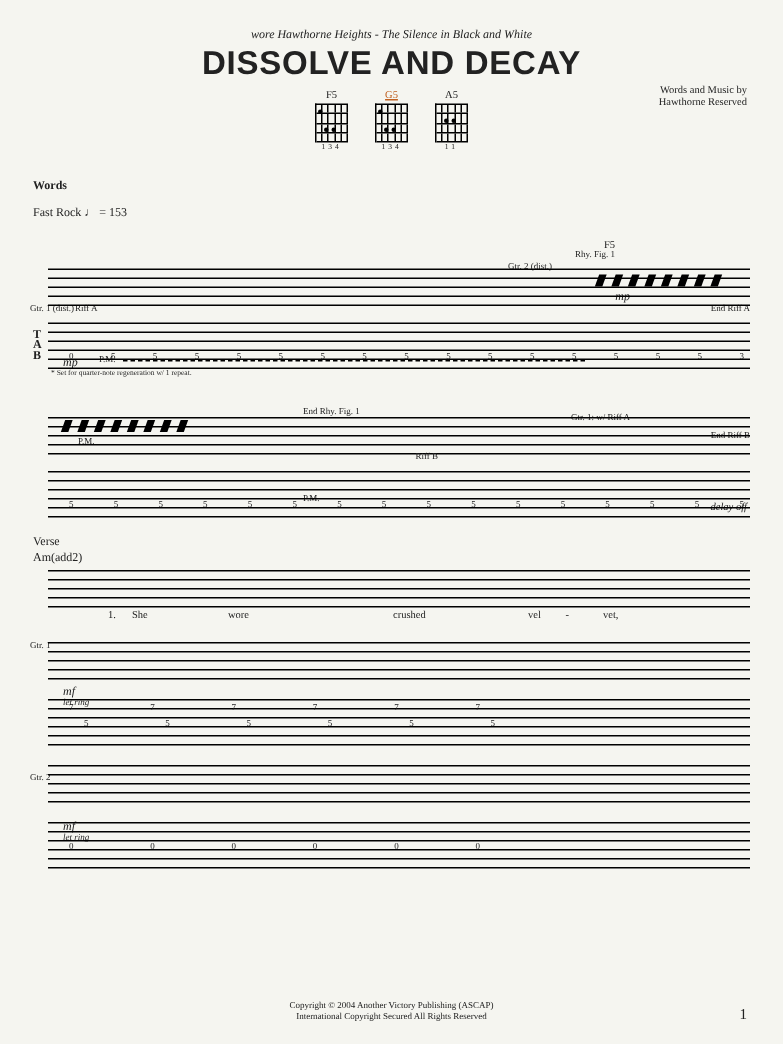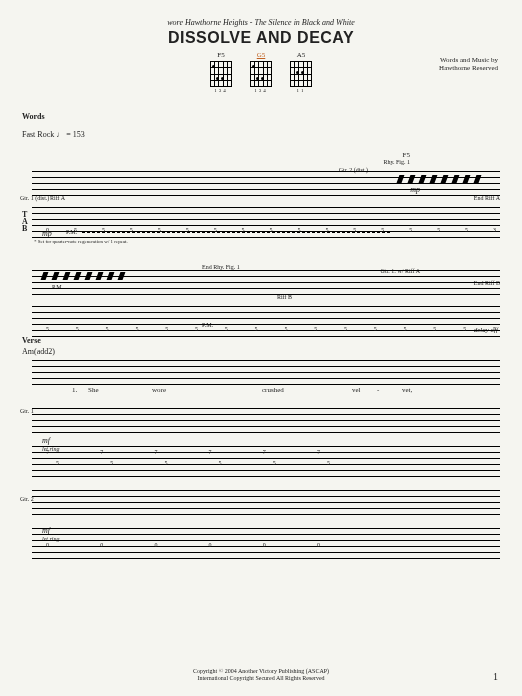--- a/index.html
+++ b/index.html
@@ -15,21 +15,21 @@
   .source-line {
     text-align: center;
     font-size: 8px;
     font-style: italic;
     margin-bottom: 2px;
   }
   .source-line .album { font-style: italic; text-align: right; }
   .title {
     text-align: center;
     font-weight: 700;
-    font-size: 16px;
+    font-size: 22px;
     letter-spacing: 0.5px;
     margin-bottom: 4px;
     font-family: Arial, sans-serif;
   }
   .credits {
     position: absolute;
     right: 24px;
     top: 56px;
     font-size: 7px;
     text-align: right;
@@ -82,21 +82,21 @@
   }
   .tab .line { position:absolute; left:0; right:0; height:0.5px; background:#000; }
   .tab-label { position:absolute; left:-10px; font-size:8px; font-weight:bold; line-height:0.9; top:4px; }
   .notes-row { position:absolute; left:14px; right:4px; display:flex; justify-content:space-between; font-size:6px; }
   .dyn { font-size:8px; font-style:italic; position:absolute; }
   .pm { font-size:6px; position:absolute; }
   .footnote { font-size:5px; margin-left:12px; margin-top:2px; }
   .rhythm-slashes { position:absolute; display:flex; gap:6px; }
   .slash { width:5px; height:8px; transform:skewX(-20deg); background:#000; }
   .chord-mark { font-size:7px; position:absolute; }
-  .section-label { font-size:8px; font-weight:bold; }
+  .section-label { font-size:8px; font-weight:normal; margin-top:12px; }
   .verse-chord { font-size:8px; margin-top:2px; }
   .lyric-row { position:relative; height:10px; margin-left:10px; }
   .lyric { position:absolute; font-size:7px; }
   .copyright {
     position:absolute;
     bottom:14px;
     left:0; right:0;
     text-align:center;
     font-size:6px;
     line-height:1.2;

